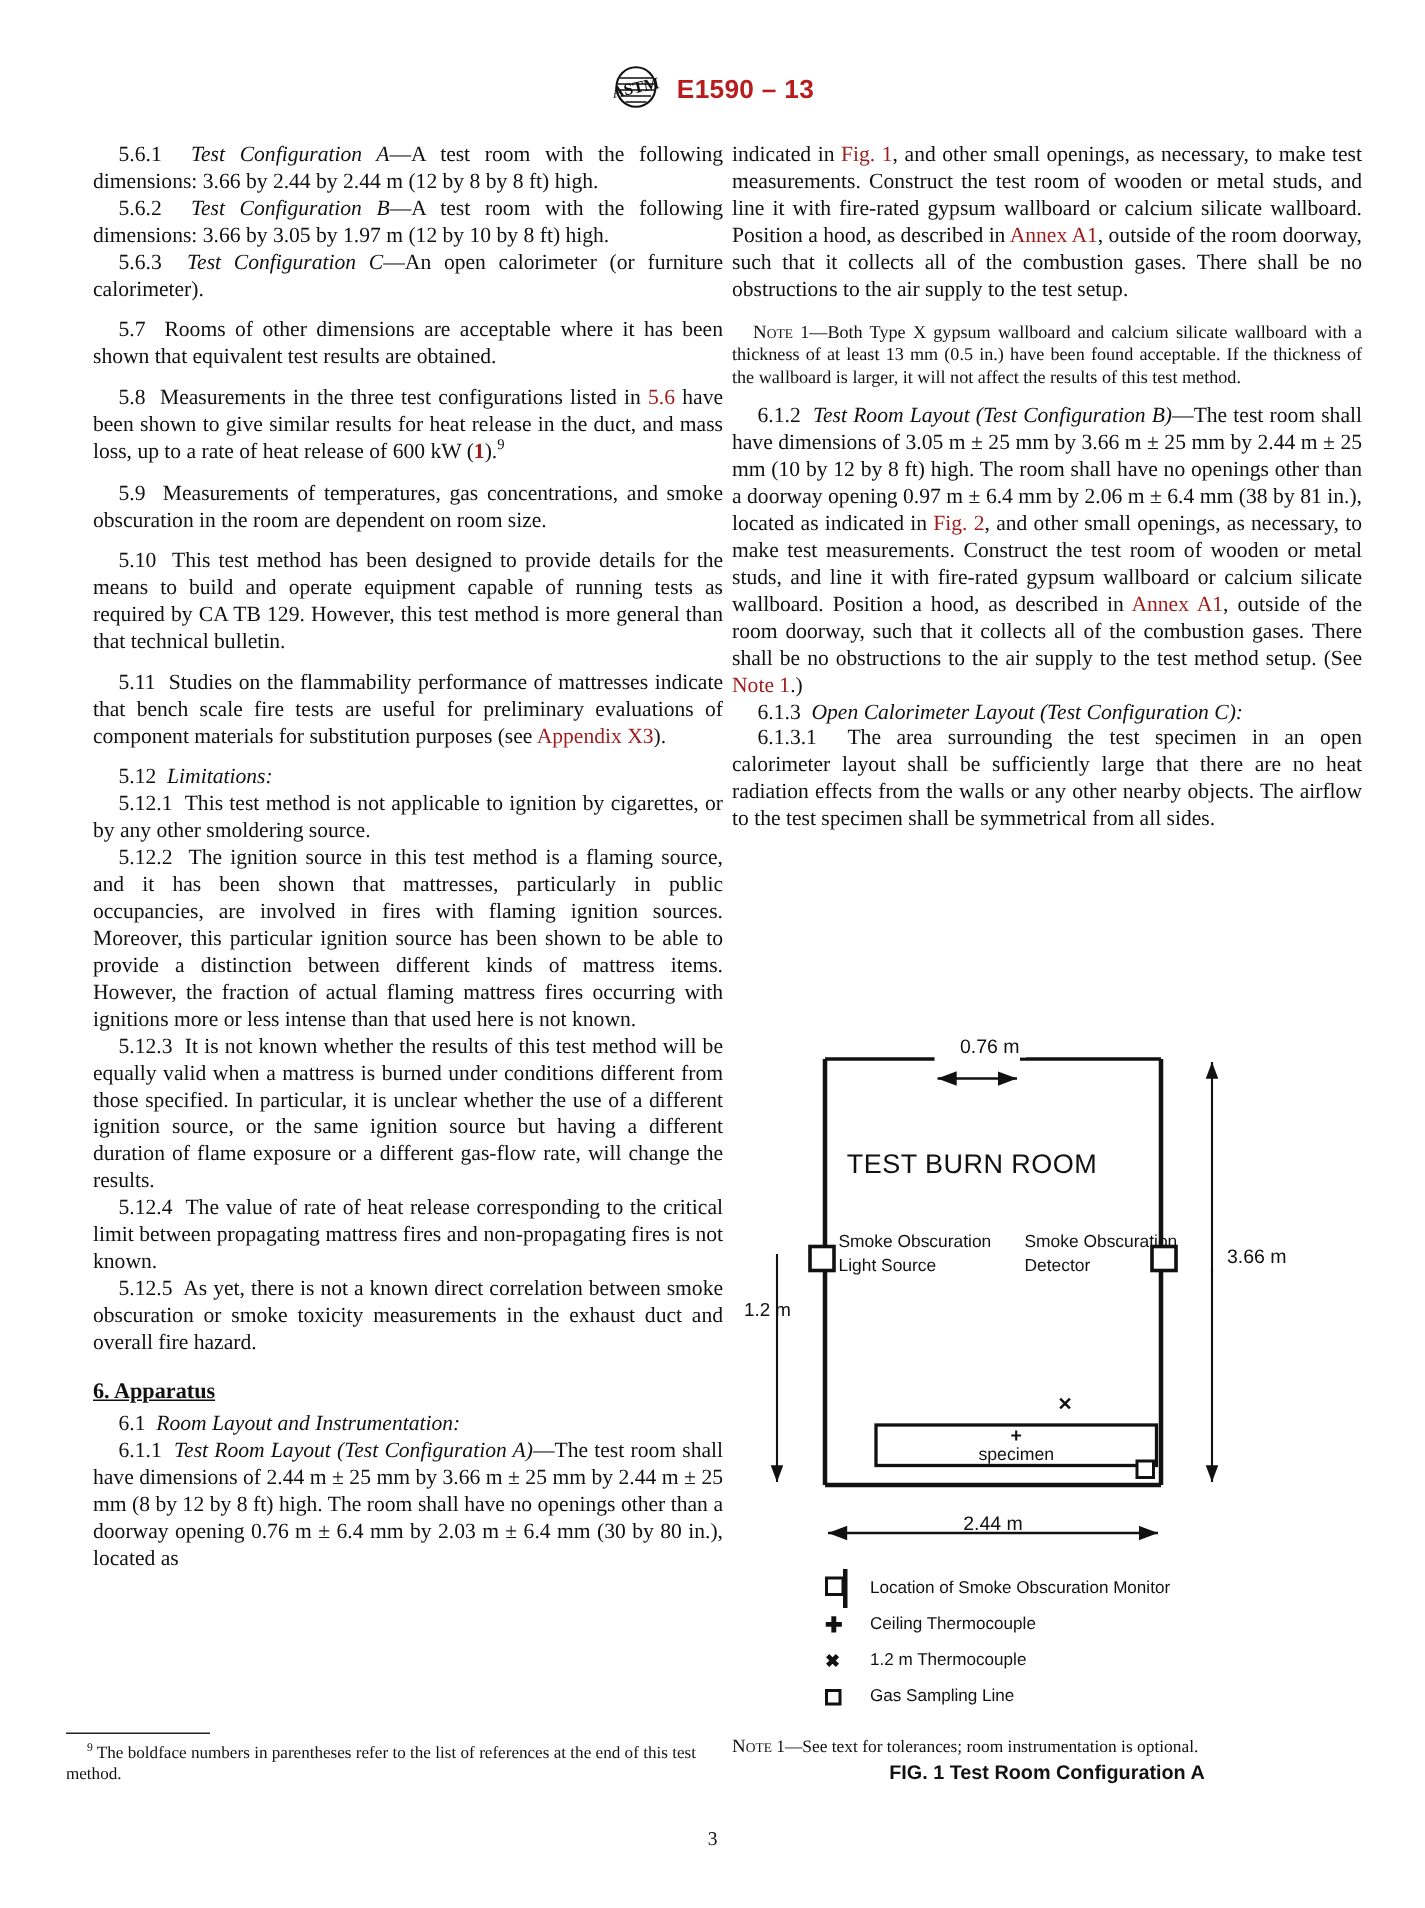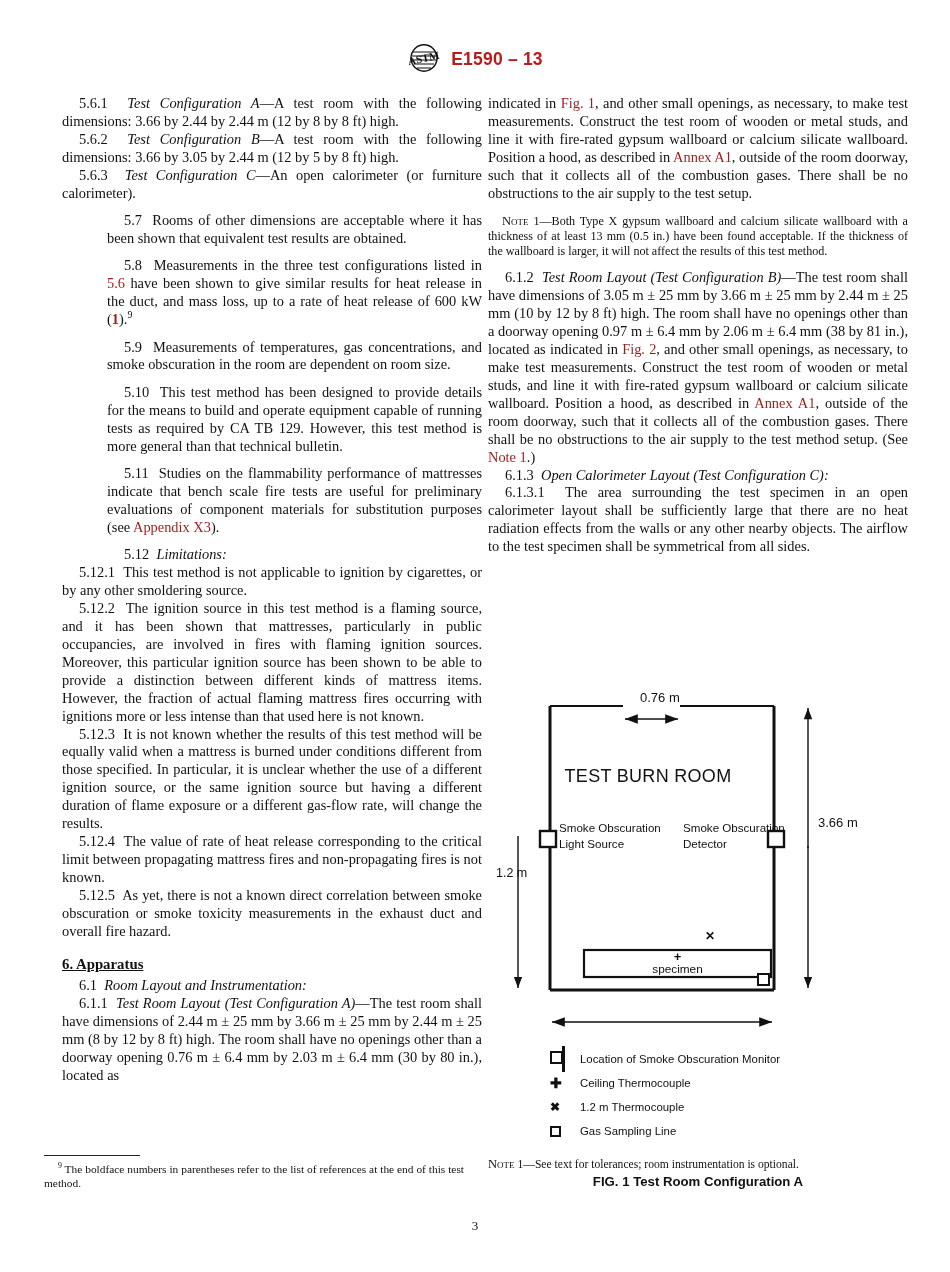--- a/index.html
+++ b/index.html
@@ -53,21 +53,21 @@
     -webkit-hyphens: none;
     hyphens: none;
   }
   .col-left  { left: 62px; }
   .col-right { left: 488px; }
 
   p {
     margin: 0;
     text-indent: 17px;
   }
-  p.gap { margin-top: 9.5px; margin-left: 45px; }
+  p.gap { margin-top: 9.5px; }
   p.noind { text-indent: 0; }
 
   i, .ital { font-style: italic; }
   .lnk { color: #9e1b1b; }
   b, .bold { font-weight: bold; }
   sup { font-size: 0.68em; vertical-align: super; line-height: 0; }
 
   h2.section-head {
     font-size: 14.8px;
     font-weight: bold;
@@ -209,21 +209,21 @@
       <text x="17" y="18" font-family="Liberation Serif, serif" font-size="11" font-weight="bold" text-anchor="middle" fill="#111" transform="rotate(-12 17 16)">ASTM</text>
     </svg>
   </span>
   <span class="header-title">E1590 – 13</span>
 </div>
 
 <div class="col col-left">
 
   <p><span>5.6.1</span>&nbsp; <i>Test Configuration A</i><span>—A test room with the following dimensions: 3.66 by 2.44 by 2.44 m (12 by 8 by 8 ft) high.</span></p>
 
-  <p><span>5.6.2</span>&nbsp; <i>Test Configuration B</i><span>—A test room with the following dimensions: 3.66 by 3.05 by 2.44 m (12 by 5 by 8 ft) high.</span></p>
+  <p><span>5.6.2</span>&nbsp; <i>Test Configuration B</i><span>—A test room with the following dimensions: 3.66 by 3.05 by 1.97 m (12 by 10 by 8 ft) high.</span></p>
 
   <p><span>5.6.3</span>&nbsp; <i>Test Configuration C</i><span>—An open calorimeter (or furniture calorimeter).</span></p>
 
   <p class="gap"><span>5.7</span>&nbsp; <span>Rooms of other dimensions are acceptable where it has been shown that equivalent test results are obtained.</span></p>
 
   <p class="gap"><span>5.8</span>&nbsp; <span>Measurements in the three test configurations listed in </span><span class="lnk">5.6</span><span> have been shown to give similar results for heat release in the duct, and mass loss, up to a rate of heat release of 600 kW (</span><b class="lnk">1</b><span>).</span><sup>9</sup></p>
 
   <p class="gap"><span>5.9</span>&nbsp; <span>Measurements of temperatures, gas concentrations, and smoke obscuration in the room are dependent on room size.</span></p>
 
   <p class="gap"><span>5.10</span>&nbsp; <span>This test method has been designed to provide details for the means to build and operate equipment capable of running tests as required by CA TB 129. However, this test method is more general than that technical bulletin.</span></p>
@@ -298,24 +298,25 @@
       <rect x="52" y="143" width="16" height="16" fill="#fff" stroke="#111" stroke-width="2.4"></rect>
       <rect x="280" y="143" width="16" height="16" fill="#fff" stroke="#111" stroke-width="2.4"></rect>
 
       <rect x="96" y="262" width="187" height="27" fill="#fff" stroke="#111" stroke-width="2.2"></rect>
 
       <rect x="270" y="286" width="11" height="11" fill="#fff" stroke="#111" stroke-width="2"></rect>
     </svg>
 
     <div style="position:absolute; left:148px; top:2px; font-family:'Liberation Sans',sans-serif; font-size:13px; background:#fff; padding:0 4px;">0.76 m</div>
 
-    <div style="position:absolute; left:330px; top:127px; font-family:'Liberation Sans',sans-serif; font-size:13px;">3.66 m</div>
+    <div style="position:absolute; left:330px; top:142px; font-family:'Liberation Sans',sans-serif; font-size:13px;">3.66 m</div>
 
     <div style="position:absolute; left:8px; top:178px; font-family:'Liberation Sans',sans-serif; font-size:12.5px;">1.2 m</div>
 
+    <div style="position:absolute; left:0; top:320px; width:348px; text-align:center; font-family:'Liberation Sans',sans-serif; font-size:13px;">2.44 m</div>
 
     <div style="position:absolute; left:62px; top:78px; width:196px; text-align:center; font-family:'Liberation Sans',sans-serif; font-size:18px; letter-spacing:0.3px;">TEST BURN ROOM</div>
 
     <div style="position:absolute; left:71px; top:132px; font-family:'Liberation Sans',sans-serif; font-size:11.6px; line-height:1.35;">
       <div>Smoke Obscuration</div>
       <div>Light Source</div>
     </div>
 
     <div style="position:absolute; left:195px; top:132px; font-family:'Liberation Sans',sans-serif; font-size:11.6px; line-height:1.35;">
       <div>Smoke Obscuration</div>

